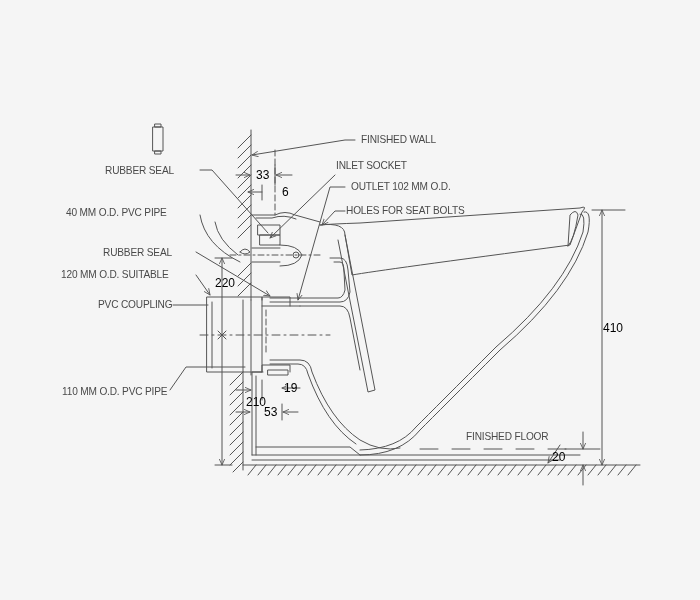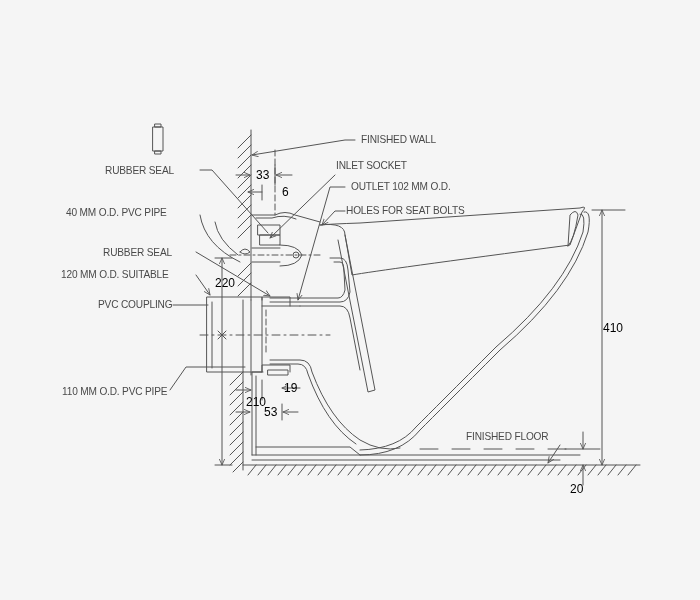--- a/index.html
+++ b/index.html
@@ -256,14 +256,14 @@
   <div class="lbl" style="left:346px;top:205px;">HOLES FOR SEAT BOLTS</div>
   <div class="lbl" style="left:466px;top:431px;">FINISHED FLOOR</div>
 
   <div class="dim" style="left:256px;top:169px;">33</div>
   <div class="dim" style="left:282px;top:186px;">6</div>
   <div class="dim" style="left:215px;top:277px;">220</div>
   <div class="dim" style="left:214px;top:396px;margin-left:32px;">210</div>
   <div class="dim" style="left:284px;top:382px;">19</div>
   <div class="dim" style="left:264px;top:406px;">53</div>
   <div class="dim" style="left:603px;top:322px;">410</div>
-  <div class="dim" style="left:570px;top:451px;margin-top:32px;">20</div>
+  <div class="dim" style="left:552px;top:451px;">20</div>
 </div>
 
 </body></html>

